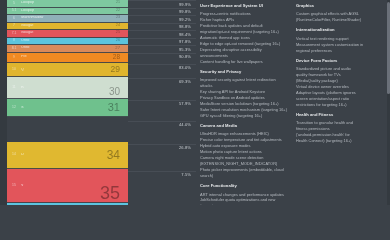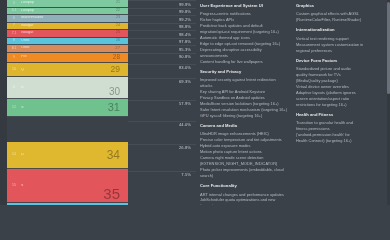--- a/index.html
+++ b/index.html
@@ -150,21 +150,21 @@
           <span class="vlevel" style="font-size: 11px;">31</span>
         </div>
         <div class="vrow" style="height: 27px; background: rgb(224, 184, 48); margin-top: 25px;">
           <span class="vapi">14</span>
           <span class="vname">U</span>
           <span class="vlevel" style="font-size: 12px;">34</span>
         </div>
         <div class="vrow" style="height: 34px; background: rgb(226, 85, 91);">
           <span class="vapi">15</span>
           <span class="vname">V</span>
-          <span class="vlevel" style="font-size: 15px; margin-top: 15px;">35</span>
+          <span class="vlevel" style="font-size: 18px; margin-top: 15px;">35</span>
         </div>
         <div class="vrow" style="height: 12px; background: rgb(92, 196, 224);">
           <span class="vapi">16</span>
           <span class="vname">W</span>
           <span class="vlevel" style="font-size: 7px;">36</span>
         </div>
       </div>
   </div>
 
   <div id="cumul">

